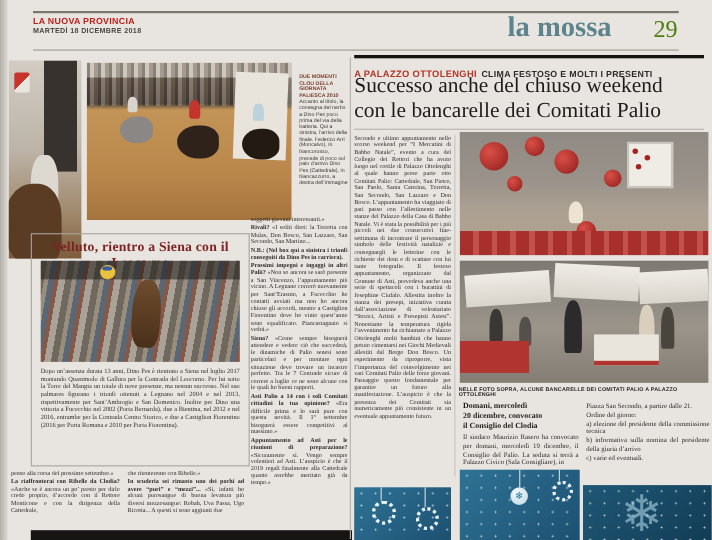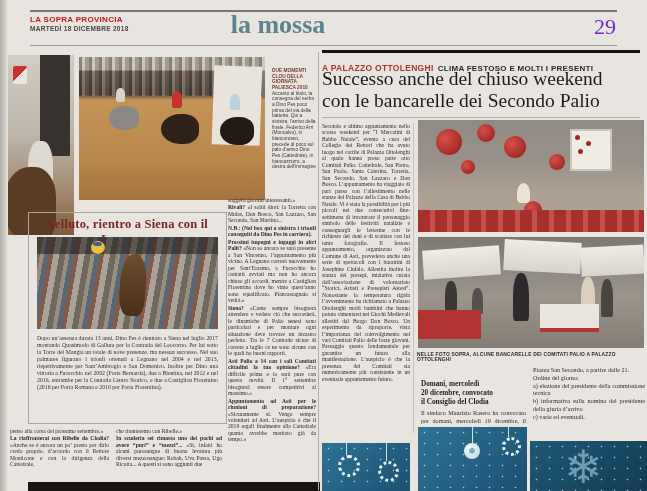--- a/index.html
+++ b/index.html
@@ -6,21 +6,21 @@
   body{width:647px;height:491px;overflow:hidden;background:#dedbd6;}
   .page{position:relative;width:647px;height:491px;background:#e8e5e1;font-family:"Liberation Serif",serif;color:#2b2927;}
   .abs{position:absolute;}
   .edge{left:0;top:0;width:7px;height:491px;background:linear-gradient(90deg,#b3afa8,#dcd9d4);}
 
   
   .rule{background:#7a776f;}
   .masthead{font-family:"Liberation Sans",sans-serif;font-weight:bold;font-size:8px;letter-spacing:.3px;color:#c21b17;}
   .mastdate{font-family:"Liberation Sans",sans-serif;font-weight:bold;font-size:6.5px;letter-spacing:.3px;color:#4a4742;}
   .section-title{font-family:"Liberation Serif",serif;font-weight:bold;font-size:26px;color:#5d838c;}
-  .pageno{font-family:"Liberation Serif",serif;font-size:22px;color:#6d28d9;text-align:center;}
+  .pageno{font-family:"Liberation Serif",serif;font-size:22px;color:#4d7c0f;text-align:center;}
 
   
   .tiny{font-size:5.6px;line-height:1.16;text-align:justify;color:#2e2c29;}
   .tiny p{margin:0 0 1px 0;}
   .ld{font-weight:bold;}
   .capt{font-family:"Liberation Sans",sans-serif;font-size:4.8px;line-height:1.18;color:#3a3834;}
   .capt-title{font-weight:bold;color:#7a3c2c;}
   .boxcap{font-size:5.8px;line-height:1.2;text-align:justify;color:#33302c;}
 
   
@@ -77,23 +77,23 @@
   .darkbar{background:#161514;}
   .vline{background:#b5b1aa;}
 </style>
 </head>
 <body>
 
 <div class="page">
   <div class="abs edge"></div>
 
   <div class="abs rule" style="left:30px;top:10px;width:587px;height:2px;"></div>
-  <div class="abs masthead" style="left:30px;top:15px;">LA SOPRA PROVINCIA</div>
+  <div class="abs masthead" style="left:30px;top:15px;">LA NUOVA PROVINCIA</div>
   <div class="abs mastdate" style="left:30px;top:25px;">MARTEDÌ 18 DICEMBRE 2018</div>
-  <div class="abs section-title" style="left:0;top:10px;width:556px;text-align:center;">la mossa</div>
+  <div class="abs section-title" style="left:0;top:10px;width:556px;text-align:right;">la mossa</div>
   <div class="abs pageno" style="left:594px;top:14px;">29</div>
   <div class="abs rule" style="left:30px;top:45px;width:587px;height:1px;background:#9b978f;"></div>
 
   <div class="abs photo photo-strip" style="left:8px;top:55px;width:66px;height:180px;">
     <div class="doorway"></div>
     <div class="flagbit"></div>
     <div class="whiteshirt"></div>
     <div class="horse-blob"></div>
   </div>
 
@@ -146,21 +146,21 @@
 
   <div class="abs vline" style="left:318px;top:52px;width:1px;height:438px;"></div>
 
   <div class="abs" style="left:322px;top:50px;width:318px;height:3px;background:#151311;"></div>
   <div class="abs" style="left:322px;top:57px;width:320px;white-space:nowrap;">
     <span class="kick-red">A PALAZZO OTTOLENGHI</span>
     <span class="kick-black">CLIMA FESTOSO E MOLTI I PRESENTI</span>
   </div>
   <div class="abs headline" style="left:322px;top:68px;width:320px;">
     <div>Successo anche del chiuso weekend</div>
-    <div>con le bancarelle dei Secondo Palio</div>
+    <div>con le bancarelle dei Comitati Palio</div>
   </div>
   <div class="abs" style="left:322px;top:117px;width:318px;height:1px;background:#b5b1aa;"></div>
 
   <div class="abs tiny" style="left:322px;top:123px;width:88px;height:312px;overflow:hidden;">Secondo e ultimo appuntamento nello scorso weekend per “I Mercatini di Babbo Natale”, evento a cura del Collegio dei Rettori che ha avuto luogo nel cortile di Palazzo Ottolenghi al quale hanno preso parte otto Comitati Palio: Cattedrale, San Pietro, San Paolo, Santa Caterina, Torretta, San Secondo, San Lazzaro e Don Bosco. L’appuntamento ha viaggiato di pari passo con l’allestimento nelle stanze del Palazzo della Casa di Babbo Natale. Vi è stata la possibilità per i più piccoli nei due consecutivi fine-settimana di incontrare il personaggio simbolo delle festività natalizie e consegnargli le letterine con le richieste dei doni e di scattare con lui tante fotografie. Il festoso appuntamento, organizzato dal Comune di Asti, prevedeva anche una serie di spettacoli con i burattini di Josephine Ciufalo. Allestita inoltre la stanza dei presepi, iniziativa curata dall’associazione di volontariato “Storici, Artisti e Presepisti Astesi”. Nonostante la temperatura rigida l’avvenimento ha richiamato a Palazzo Ottolenghi molti bambini che hanno potuto cimentarsi nei Giochi Medievali allestiti dal Borgo Don Bosco. Un esperimento da riproporre, vista l’importanza del coinvolgimento nei vari Comitati Palio delle forze giovani. Passaggio questo fondamentale per garantire un futuro alla manifestazione. L’auspicio è che la presenza dei Comitati sia numericamente più consistente in un eventuale appuntamento futuro.</div>
 
   <div class="abs vline" style="left:413px;top:123px;width:1px;height:310px;background:#c6c2bb;"></div>
 
   <div class="abs photo photo-mA" style="left:418px;top:120px;width:226px;height:112px;">
     <div class="window">
         <i style="left:3px;top:4px;"></i>
@@ -185,21 +185,21 @@
     <div class="person" style="left:24%;top:46%;width:11px;height:26px;background:#56504c;"></div>
     <div class="person" style="left:42%;top:32%;width:16px;height:48px;background:#2c2a2c;"></div>
     <div class="person" style="left:72%;top:36%;width:14px;height:42px;background:#d9cfbc;"></div>
     <div class="person" style="left:81%;top:38%;width:12px;height:38px;background:#4a443f;"></div>
     <div class="tableR" style="left:0;bottom:8%;width:28%;height:26%;"></div>
     <div class="tableW" style="left:54%;bottom:14%;width:26%;height:22%;"></div>
   </div>
 
   <div class="abs photocap" style="left:417px;top:352px;width:228px;">NELLE FOTO SOPRA, ALCUNE BANCARELLE DEI COMITATI PALIO A PALAZZO OTTOLENGHI</div>
 
-  <div class="abs" style="left:421px;top:365px;width:105px;margin-top:15px;">
+  <div class="abs" style="left:421px;top:365px;width:105px;">
     <div class="subhead">
       <div>Domani, mercoledì</div>
       <div>20 dicembre, convocato</div>
       <div>il Consiglio del Clodia</div>
     </div>
     <div class="meetxt" style="margin-top:2px;">Il sindaco Maurizio Rasero ha convocato per domani, mercoledì 19 dicembre, il Consiglio del Palio. La seduta si terrà a Palazzo Civico (Sala Consigliare), in</div>
   </div>
   <div class="abs meetxt" style="left:533px;top:366px;width:112px;">
     <div>Piazza San Secondo, a partire dalle 21.</div>
     <div>Ordine del giorno:</div>

